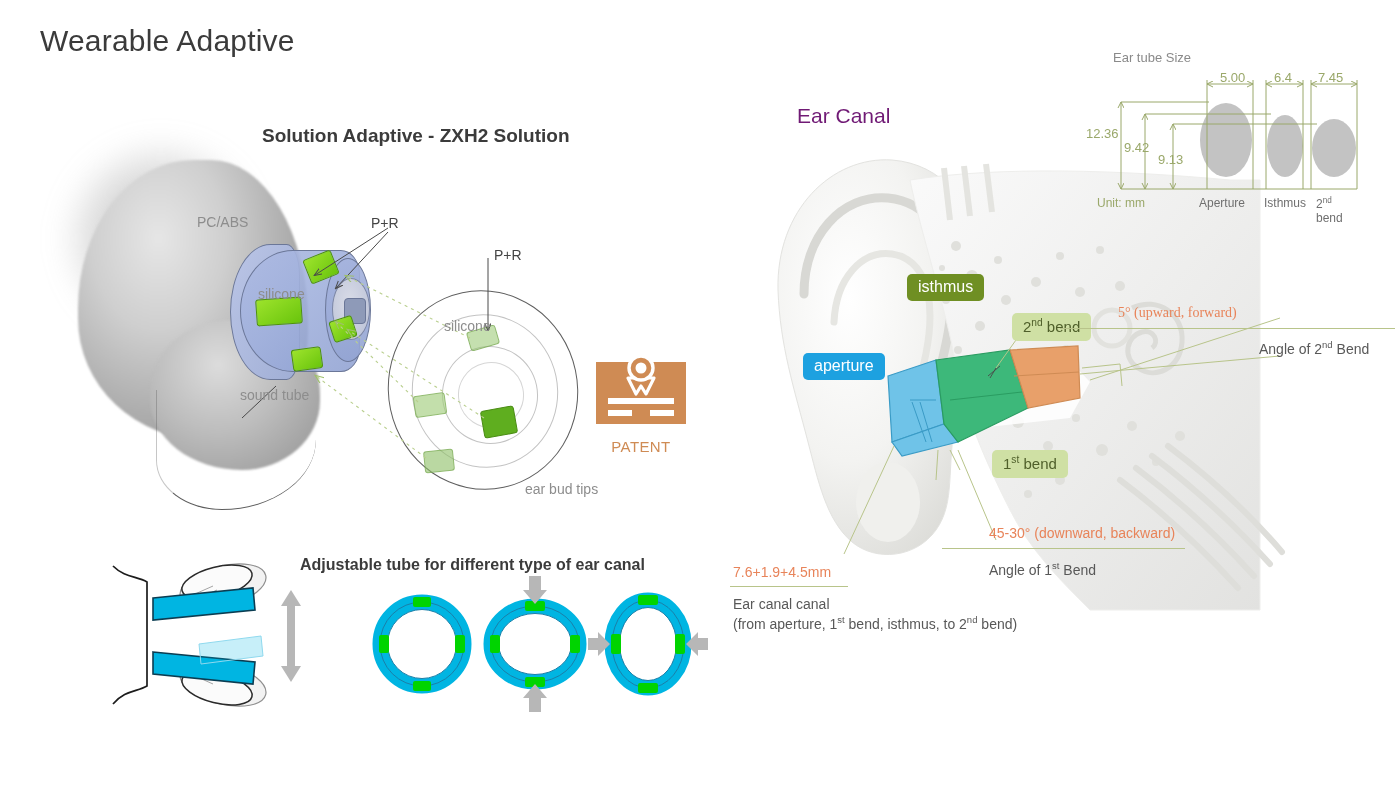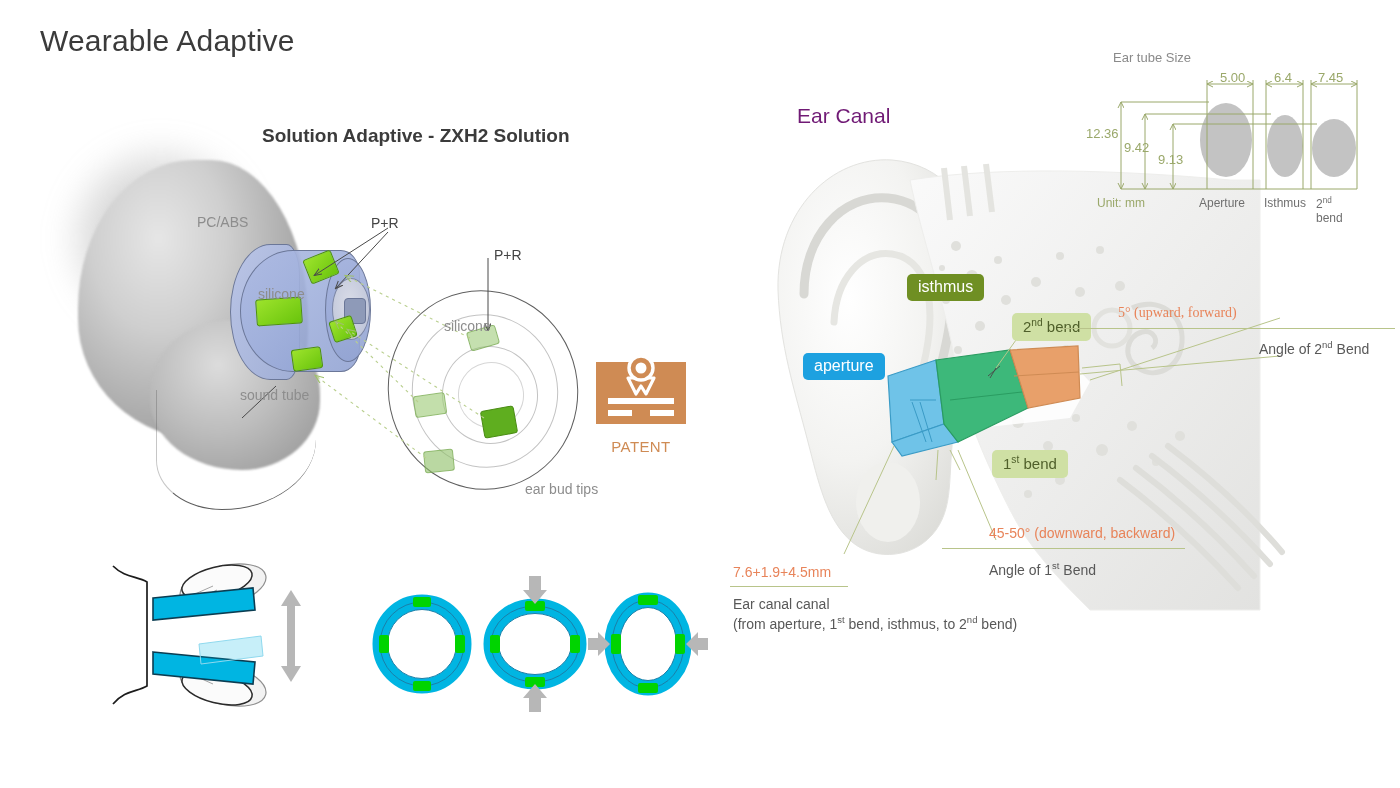--- a/index.html
+++ b/index.html
@@ -171,20 +171,21 @@
   sup { font-size:.68em; vertical-align:super; }
 </style>
 </head>
 <body>
 
 <div id="page">
 
   <div class="slide-title">Wearable Adaptive</div>
   <div class="panel-title">Solution Adaptive - ZXH2 Solution</div>
   <div class="ear-heading">Ear Canal</div>
+  <div class="adjust-title">Adjustable tube for different type of ear canal</div>
 
   <div id="earbud-art">
     <div class="shell-blur"></div>
     <div class="shell"></div>
     <div class="shell-lobe"></div>
     <div class="shell-edge"></div>
 
     <div class="tube-flare"></div>
     <div class="tube-body"></div>
     <div class="tube-face"></div>
@@ -439,21 +440,21 @@
 
   <div class="badge aperture">aperture</div>
   <div class="badge isthmus">isthmus</div>
   <div class="badge bend2">2<sup>nd</sup> bend</div>
   <div class="badge bend1">1<sup>st</sup> bend</div>
 
   <div class="ann-orange" style="left:1118px; top:305px;font-family:Liberation Serif, serif;">5° (upward, forward)</div>
   <div class="ann-rule" style="left:1060px; top:328px; width:335px;"></div>
   <div class="ann-gray" style="left:1259px; top:339px;">Angle of 2<sup>nd</sup> Bend</div>
 
-  <div class="ann-orange" style="left:989px; top:525px;">45-50° (downward, backward)</div>
+  <div class="ann-orange" style="left:989px; top:525px;">45-30° (downward, backward)</div>
   <div class="ann-rule" style="left:942px; top:548px; width:243px;"></div>
   <div class="ann-gray" style="left:989px; top:560px;">Angle of 1<sup>st</sup> Bend</div>
 
   <div class="ann-orange" style="left:733px; top:564px;">7.6+1.9+4.5mm</div>
   <div class="ann-rule" style="left:730px; top:586px; width:118px;"></div>
   <div class="ann-gray" style="left:733px; top:596px;">Ear canal canal</div>
   <div class="ann-gray" style="left:733px; top:614px;">(from aperture, 1<sup>st</sup> bend, isthmus, to 2<sup>nd</sup> bend)</div>
 
   <div class="sc-title">Ear tube Size</div>
   <div id="sizechart">

